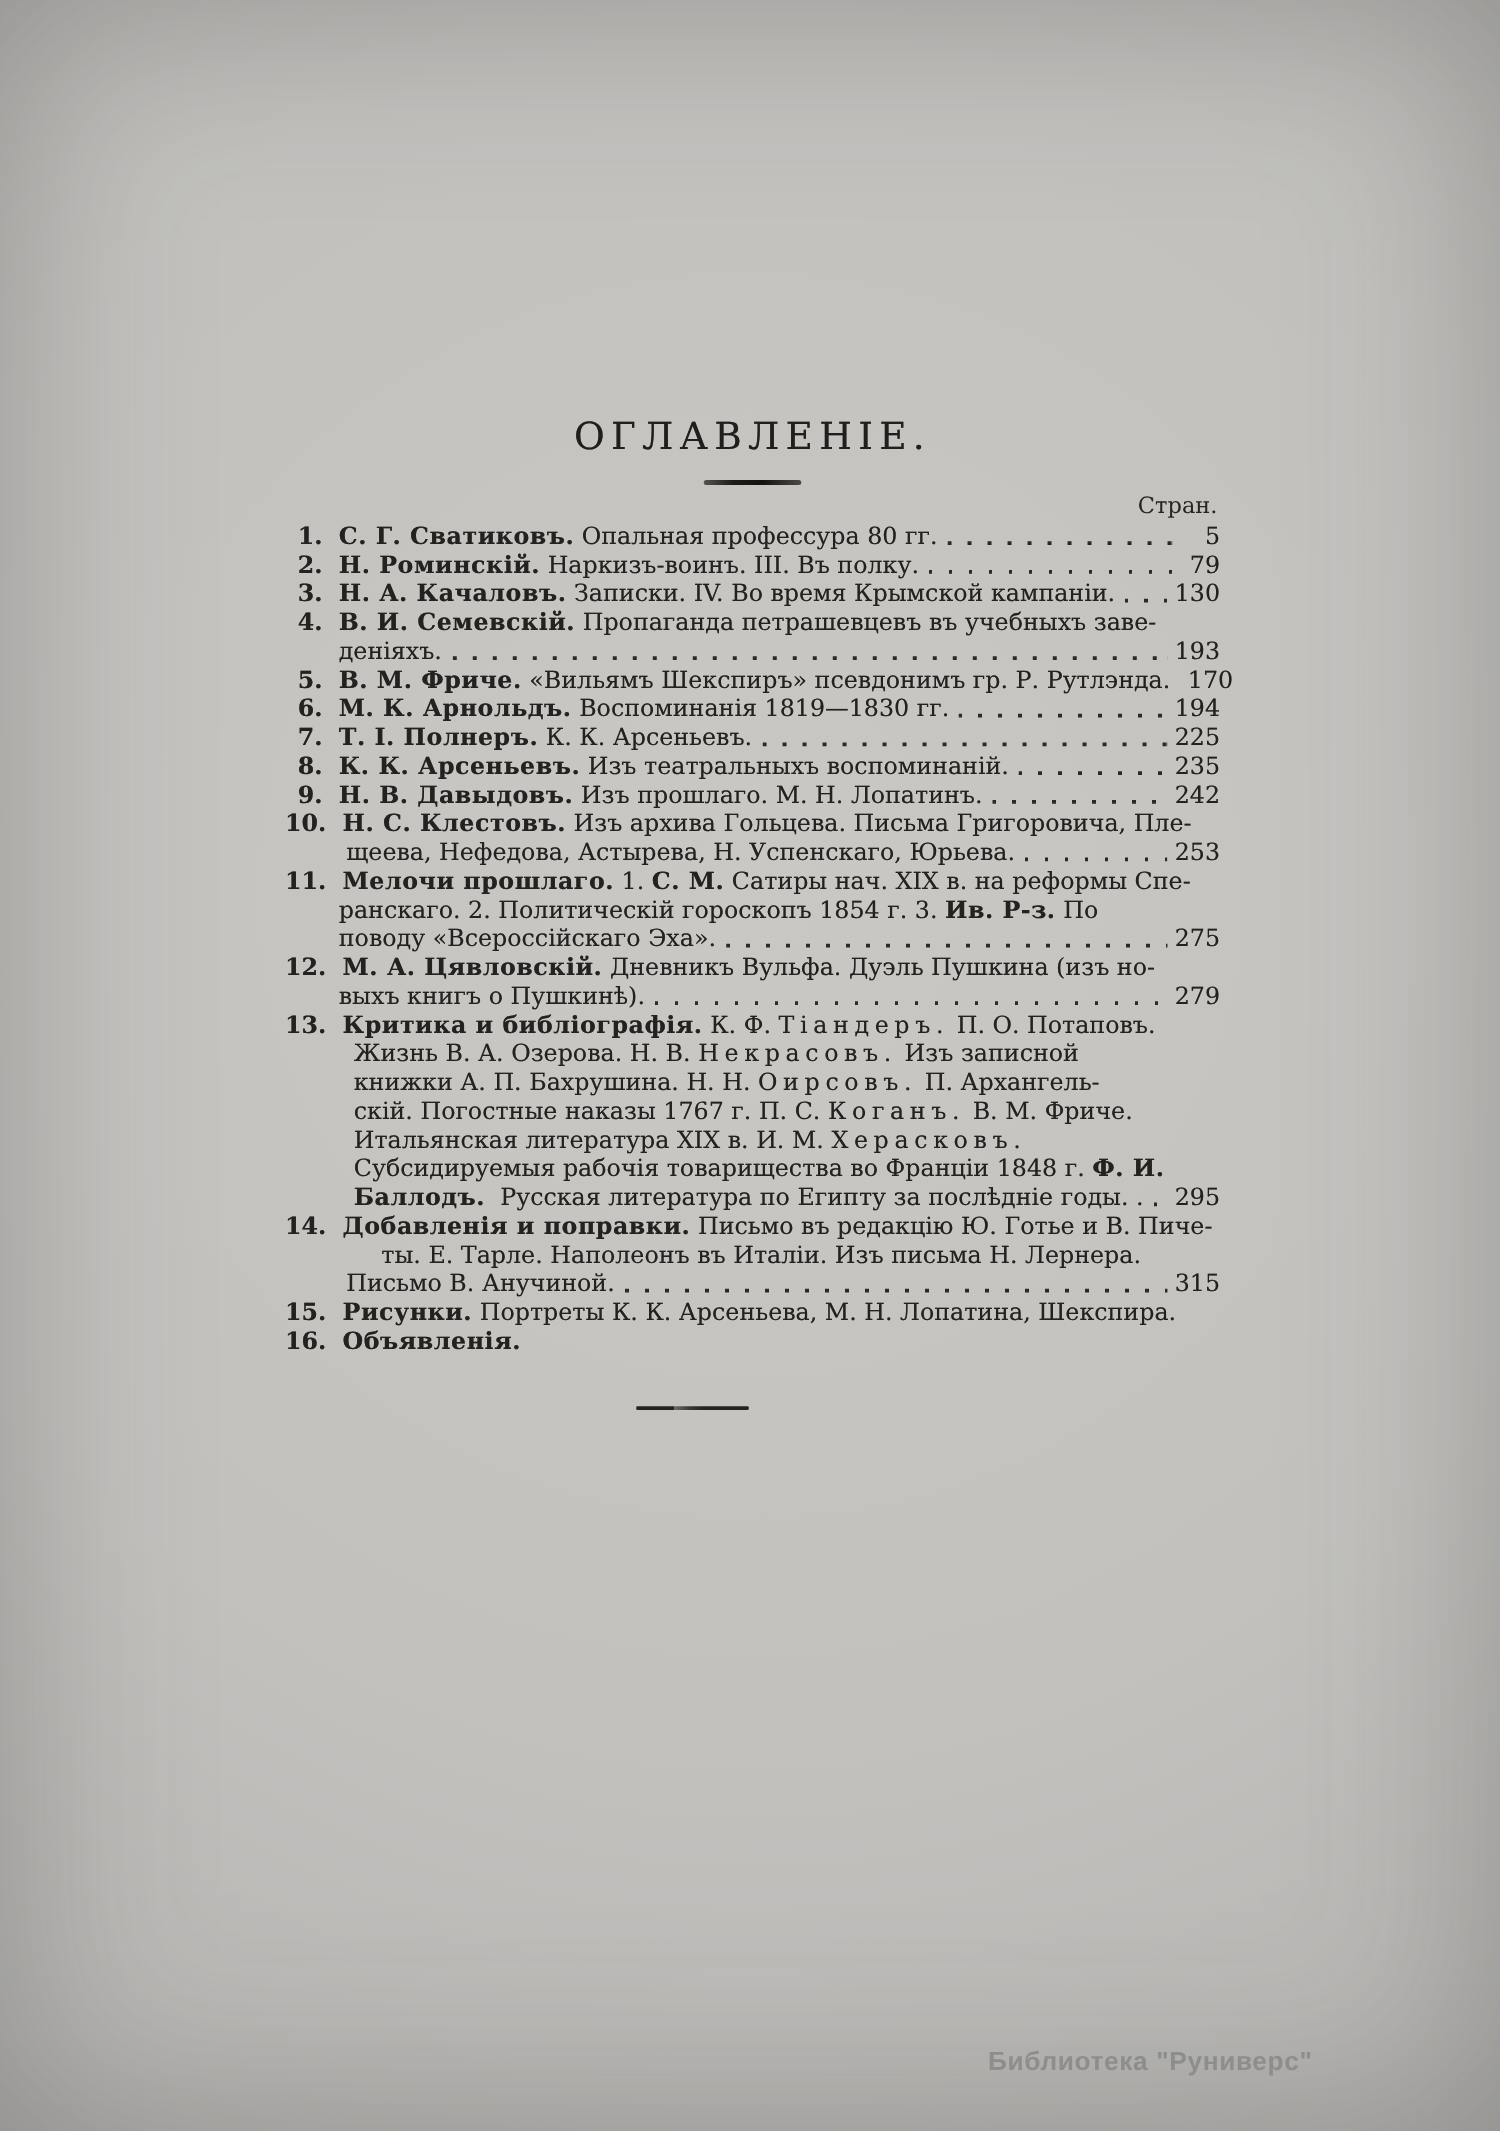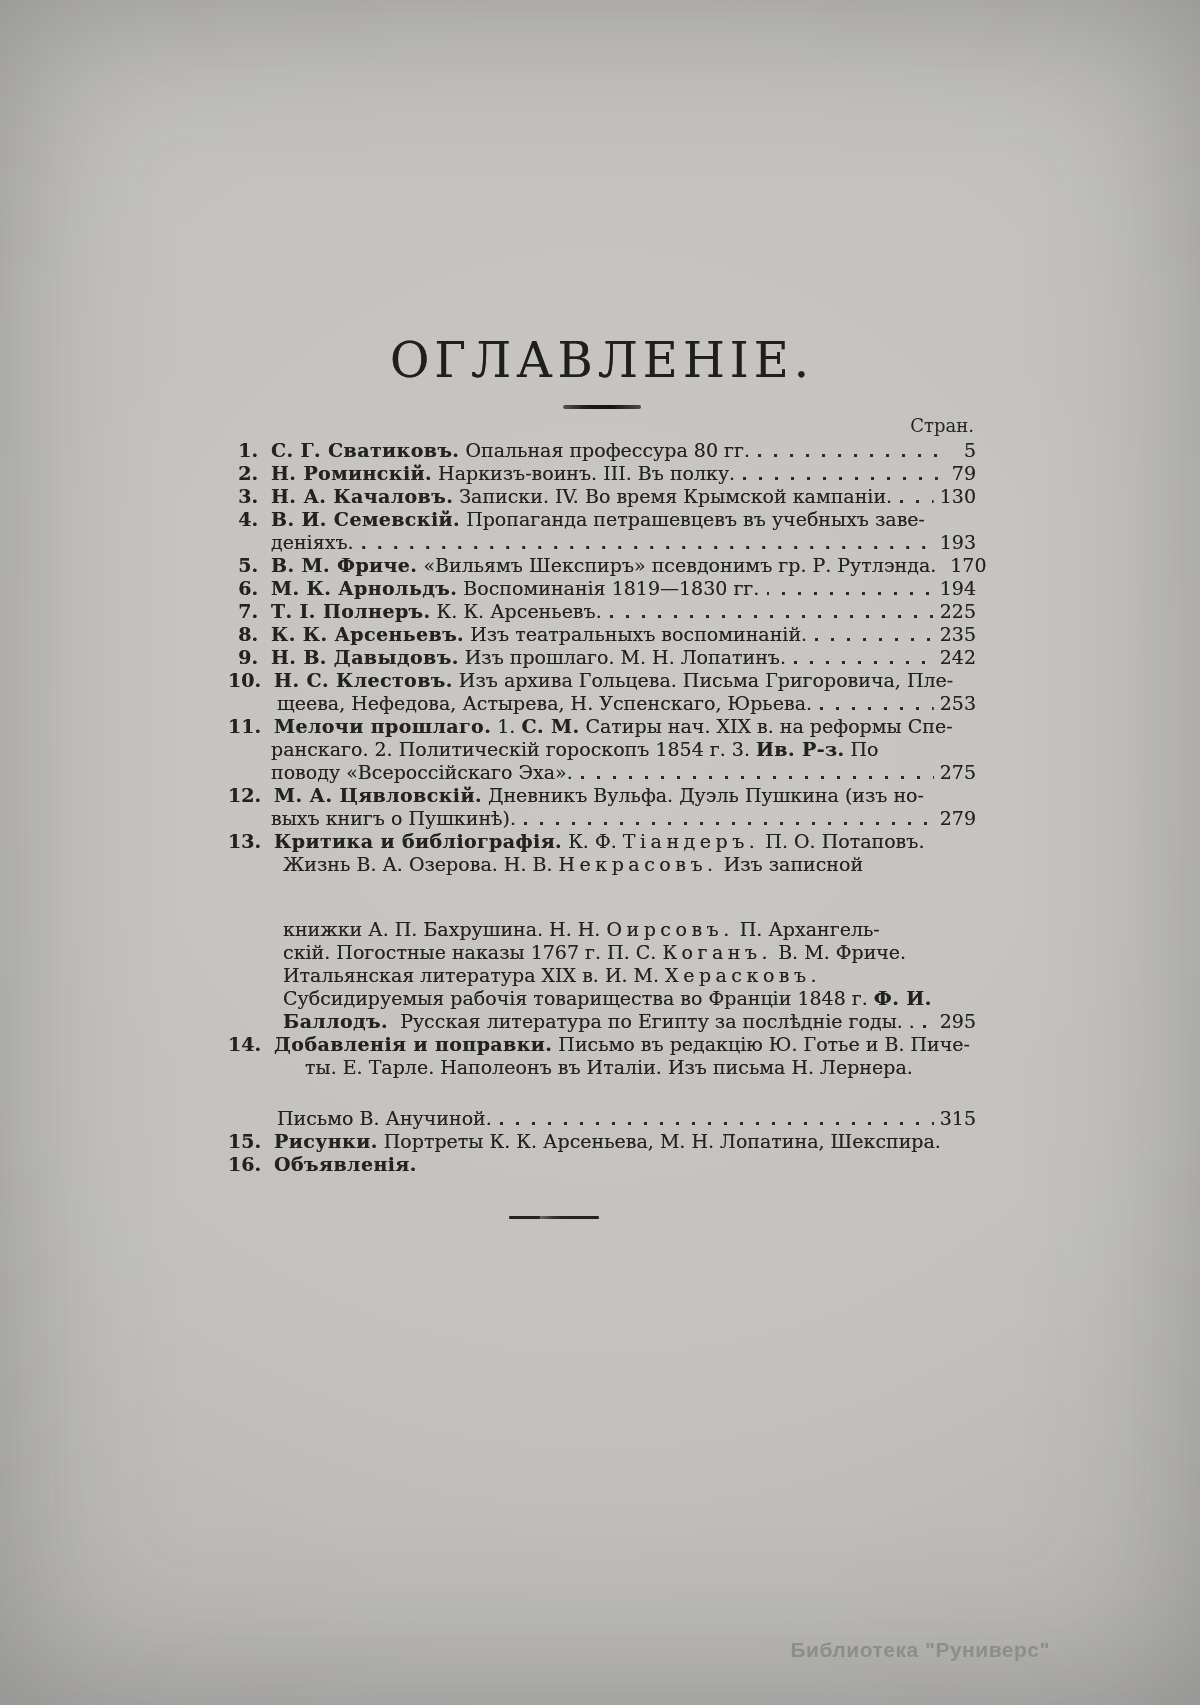--- a/index.html
+++ b/index.html
@@ -13,21 +13,21 @@
     color:#232220;
   }
   .content{
     position:absolute;
     left:228px;top:332px;
     width:748px;
   }
   .doc-title{
     margin:0;
     text-align:center;
-    font-size:48px;
+    font-size:30px;
     font-weight:500;
     letter-spacing:5px;
     color:#201f1d;
     text-shadow:0 0 0.5px rgba(20,20,18,0.6);
   }
   .title-divider{
     width:78px;height:4px;
     margin:17px auto 6px auto;
     border-radius:2px;
     background:linear-gradient(90deg,#55534f 0%,#1d1c1a 30%,#14130f 60%,#4c4a46 100%);
@@ -219,21 +219,21 @@
           <div class="line">
             <span class="num">13.</span>
             <span class="text"><span class="seg bold">Критика и библіографія.</span><span class="seg normal"> К. Ф. </span><span class="seg spaced">Тіандеръ.</span><span class="seg normal"> П. О. Потаповъ.</span></span>
           </div>
           <div class="line">
             <span class="num"></span>
             <span class="text" style="padding-left: 12px; text-align: center;"><span class="seg normal">Жизнь В. А. Озерова. Н. В. </span><span class="seg spaced">Некрасовъ.</span><span class="seg normal"> Изъ записной</span></span>
           </div>
           <div class="line">
             <span class="num"></span>
-            <span class="text" style="padding-left: 12px; margin-top: 42px;"><span class="seg normal">книжки А. П. Бахрушина. Н. Н. </span><span class="seg spaced">Оирсовъ.</span><span class="seg normal"> П. Архангель-</span></span>
+            <span class="text" style="padding-left: 12px;"><span class="seg normal">книжки А. П. Бахрушина. Н. Н. </span><span class="seg spaced">Оирсовъ.</span><span class="seg normal"> П. Архангель-</span></span>
           </div>
           <div class="line">
             <span class="num"></span>
             <span class="text" style="padding-left: 12px;"><span class="seg normal">скій. Погостные наказы 1767 г. П. С. </span><span class="seg spaced">Коганъ.</span><span class="seg normal"> В. М. Фриче.</span></span>
           </div>
           <div class="line">
             <span class="num"></span>
             <span class="text" style="padding-left: 12px;"><span class="seg normal">Итальянская литература XIX в. И. М. </span><span class="seg spaced">Херасковъ.</span></span>
           </div>
           <div class="line">
@@ -251,21 +251,21 @@
           <div class="line">
             <span class="num">14.</span>
             <span class="text"><span class="seg bold">Добавленія и поправки.</span><span class="seg normal"> Письмо въ редакцію Ю. Готье и В. Пиче-</span></span>
           </div>
           <div class="line">
             <span class="num"></span>
             <span class="text" style="padding-left: 34px;"><span class="seg normal">ты. Е. Тарле. Наполеонъ въ Италіи. Изъ письма Н. Лернера.</span></span>
           </div>
           <div class="line">
             <span class="num"></span>
-            <span class="text" style="padding-left: 6px; margin-top: 28px;"><span class="seg normal">Письмо В. Анучиной.</span></span>
+            <span class="text" style="padding-left: 6px;"><span class="seg normal">Письмо В. Анучиной.</span></span>
             <span class="leader"></span>
             <span class="page">315</span>
           </div>
         </div>
         <div class="entry">
           <div class="line">
             <span class="num">15.</span>
             <span class="text"><span class="seg bold">Рисунки.</span><span class="seg normal"> Портреты К. К. Арсеньева, М. Н. Лопатина, Шекспира.</span></span>
           </div>
         </div>

